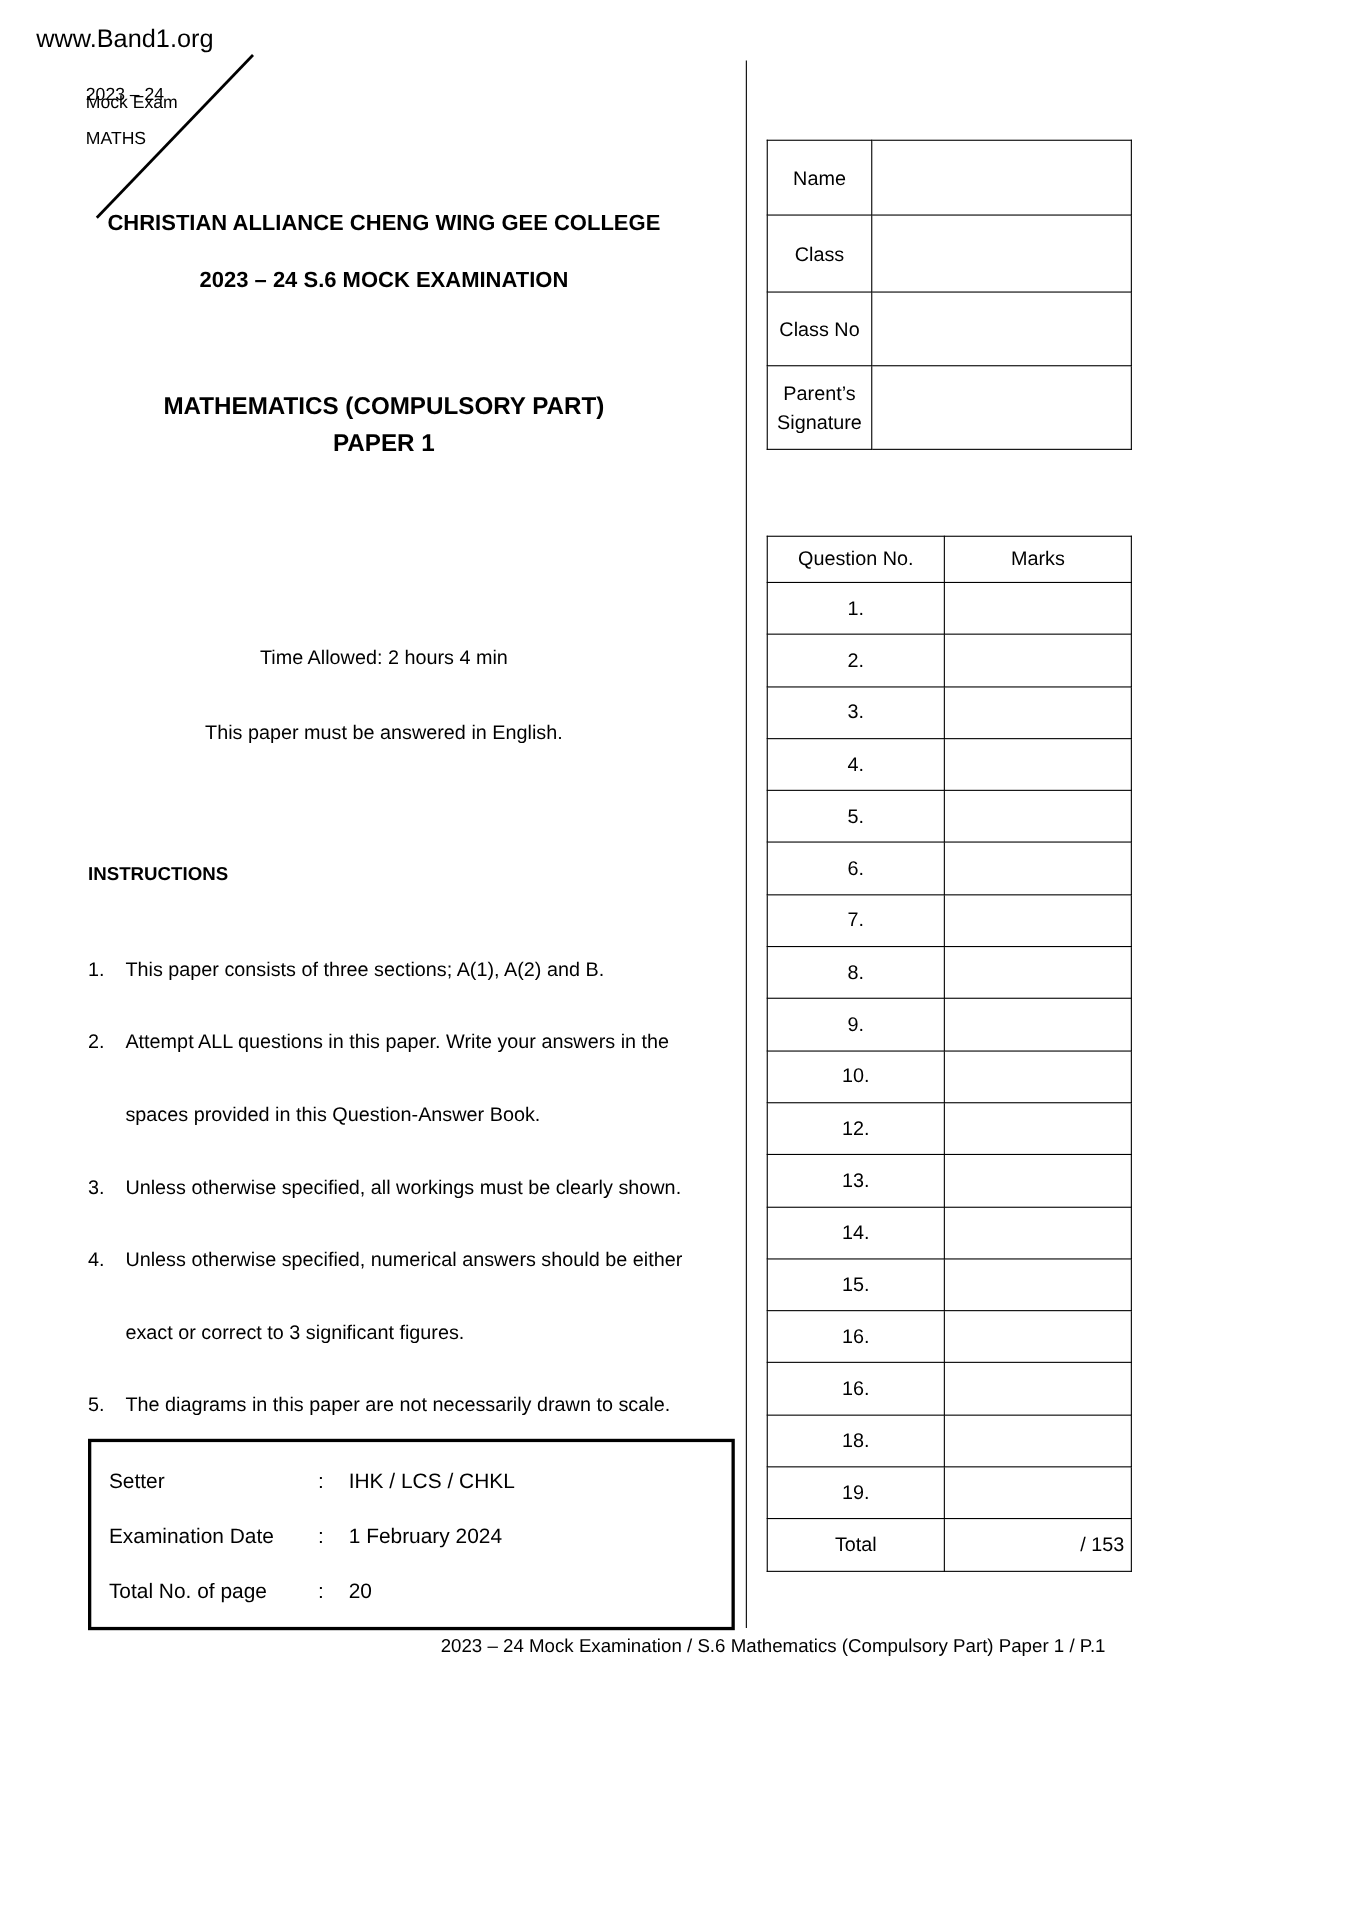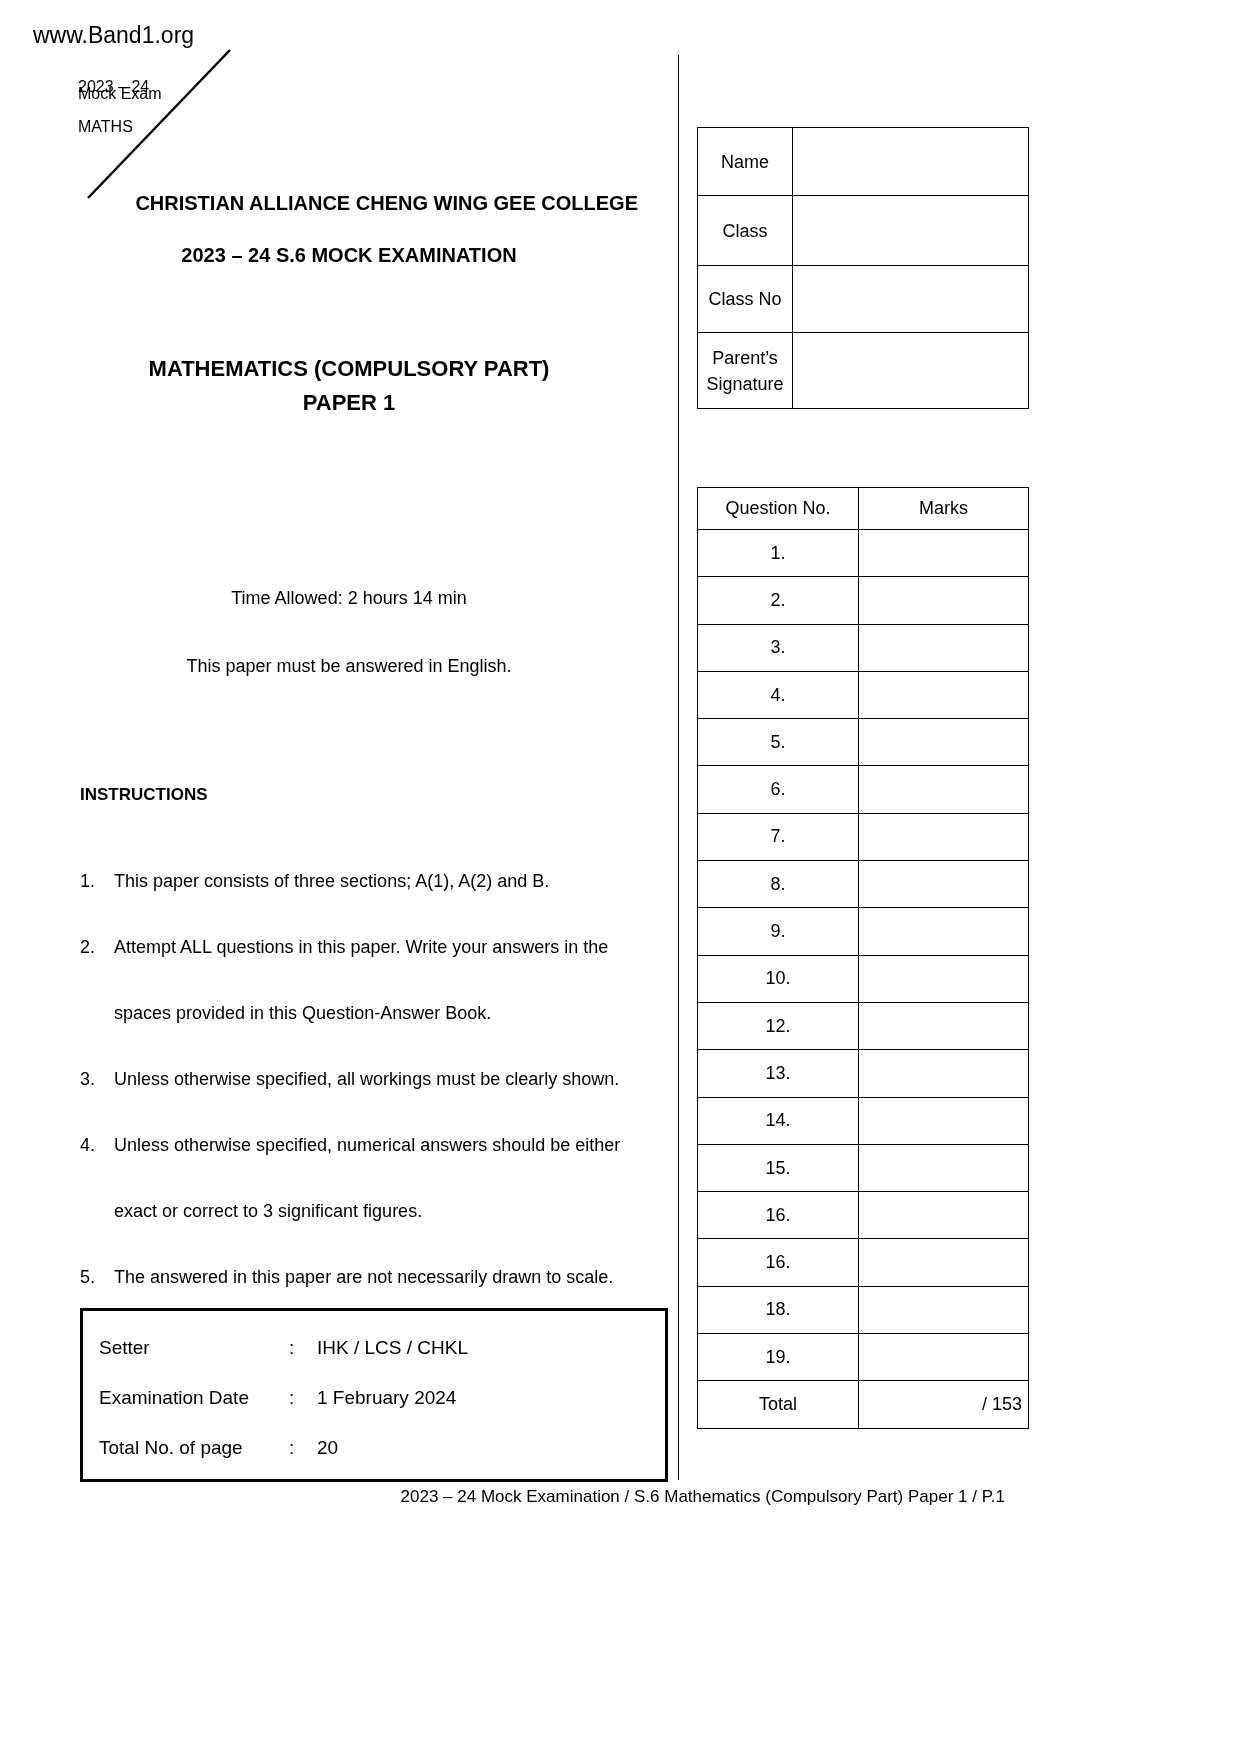--- a/index.html
+++ b/index.html
@@ -13,21 +13,21 @@
   
   .watermark { position:absolute; left:33px; top:22px; font-size:23px; }
   .corner-label { position:absolute; left:78px; font-size:16px; }
   .corner-1 { top:34px;margin-top:44px; }
   .corner-2 { top:85px; }
   .corner-3 { top:118px; }
   .corner-slash { position:absolute; left:80px; top:42px; }
 
   
   .center-block { position:absolute; left:60px; width:578px; text-align:center; }
-  .college-line   { top:192px; font-weight:bold; font-size:20px;text-align:right; }
+  .college-line   { top:192px; font-weight:bold; font-size:20px; }
   .exam-line      { top:244px; font-weight:bold; font-size:20px; }
   .subject-block  { top:352px; font-weight:bold; font-size:22px; line-height:34px; }
   .book-title     { top:500px; font-weight:bold; font-size:25px; }
   .time-line      { top:588px; font-size:18px; }
   .lang-line      { top:656px; font-size:18px; }
 
   
   .instr-title { position:absolute; left:80px; top:785px; font-weight:bold; font-size:17px; }
   .instr-list  { position:absolute; left:80px; top:848px; width:595px; }
   .instr-item  { display:grid; grid-template-columns:34px 1fr; font-size:18px; line-height:66px; }
@@ -76,21 +76,21 @@
   <svg class="corner-slash" width="160" height="165">
     <line x1="8" y1="156" x2="150" y2="8" stroke="#000" stroke-width="2.5"></line>
   </svg>
 
   <div class="center-block college-line">CHRISTIAN ALLIANCE CHENG WING GEE COLLEGE</div>
   <div class="center-block exam-line">2023 – 24 S.6 MOCK EXAMINATION</div>
   <div class="center-block subject-block">
     <div>MATHEMATICS (COMPULSORY PART)</div>
     <div>PAPER 1</div>
   </div>
-  <div class="center-block time-line">Time Allowed: 2 hours 14 min</div>
+  <div class="center-block time-line">Time Allowed: 2 hours 4 min</div>
   <div class="center-block lang-line">This paper must be answered in English.</div>
 
   <div class="instr-title">INSTRUCTIONS</div>
   <div class="instr-list">
     <div class="instr-item">
       <span class="instr-num">1.</span>
       <span class="instr-text">This paper consists of three sections; A(1), A(2) and B.</span>
     </div>
     <div class="instr-item">
       <span class="instr-num">2.</span>
@@ -101,21 +101,21 @@
       <span class="instr-num">3.</span>
       <span class="instr-text">Unless otherwise specified, all workings must be clearly shown.</span>
     </div>
     <div class="instr-item">
       <span class="instr-num">4.</span>
       <span class="instr-text">Unless otherwise specified, numerical answers should be either
 exact or correct to 3 significant figures.</span>
     </div>
     <div class="instr-item">
       <span class="instr-num">5.</span>
-      <span class="instr-text">The answered in this paper are not necessarily drawn to scale.</span>
+      <span class="instr-text">The diagrams in this paper are not necessarily drawn to scale.</span>
     </div>
   </div>
 
   <div class="setter-box">
     <div class="setter-row">
       <span>Setter</span>
       <span>:</span>
       <span>IHK / LCS / CHKL</span>
     </div>
     <div class="setter-row">

